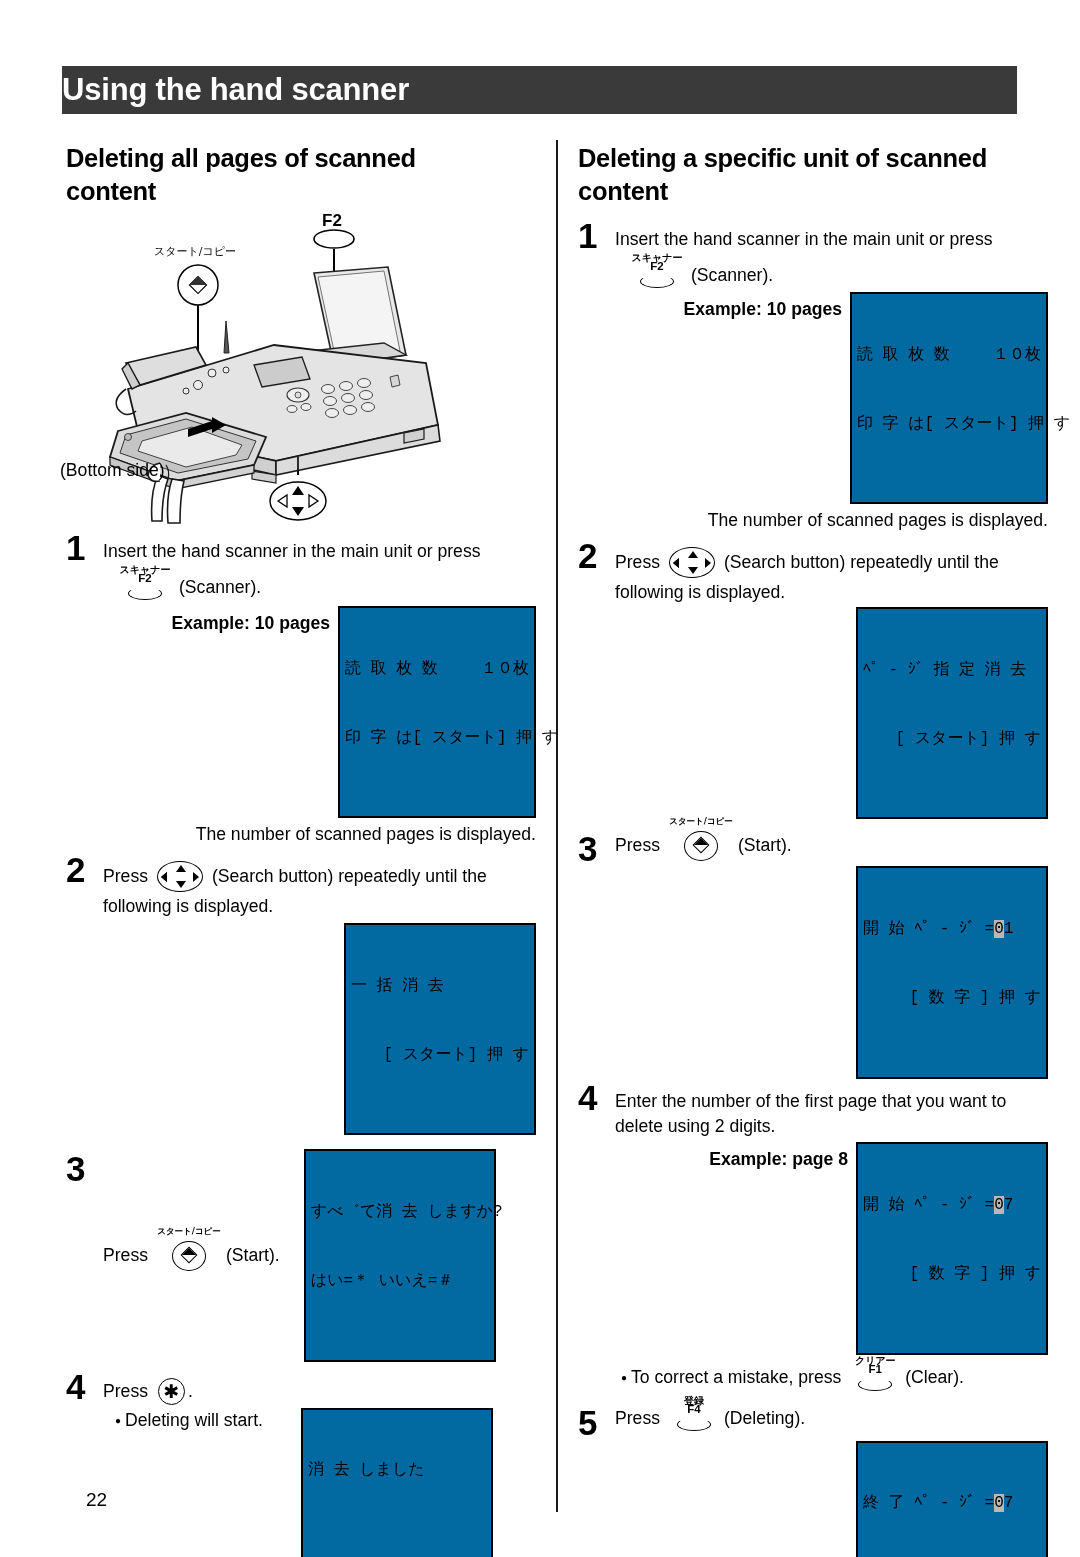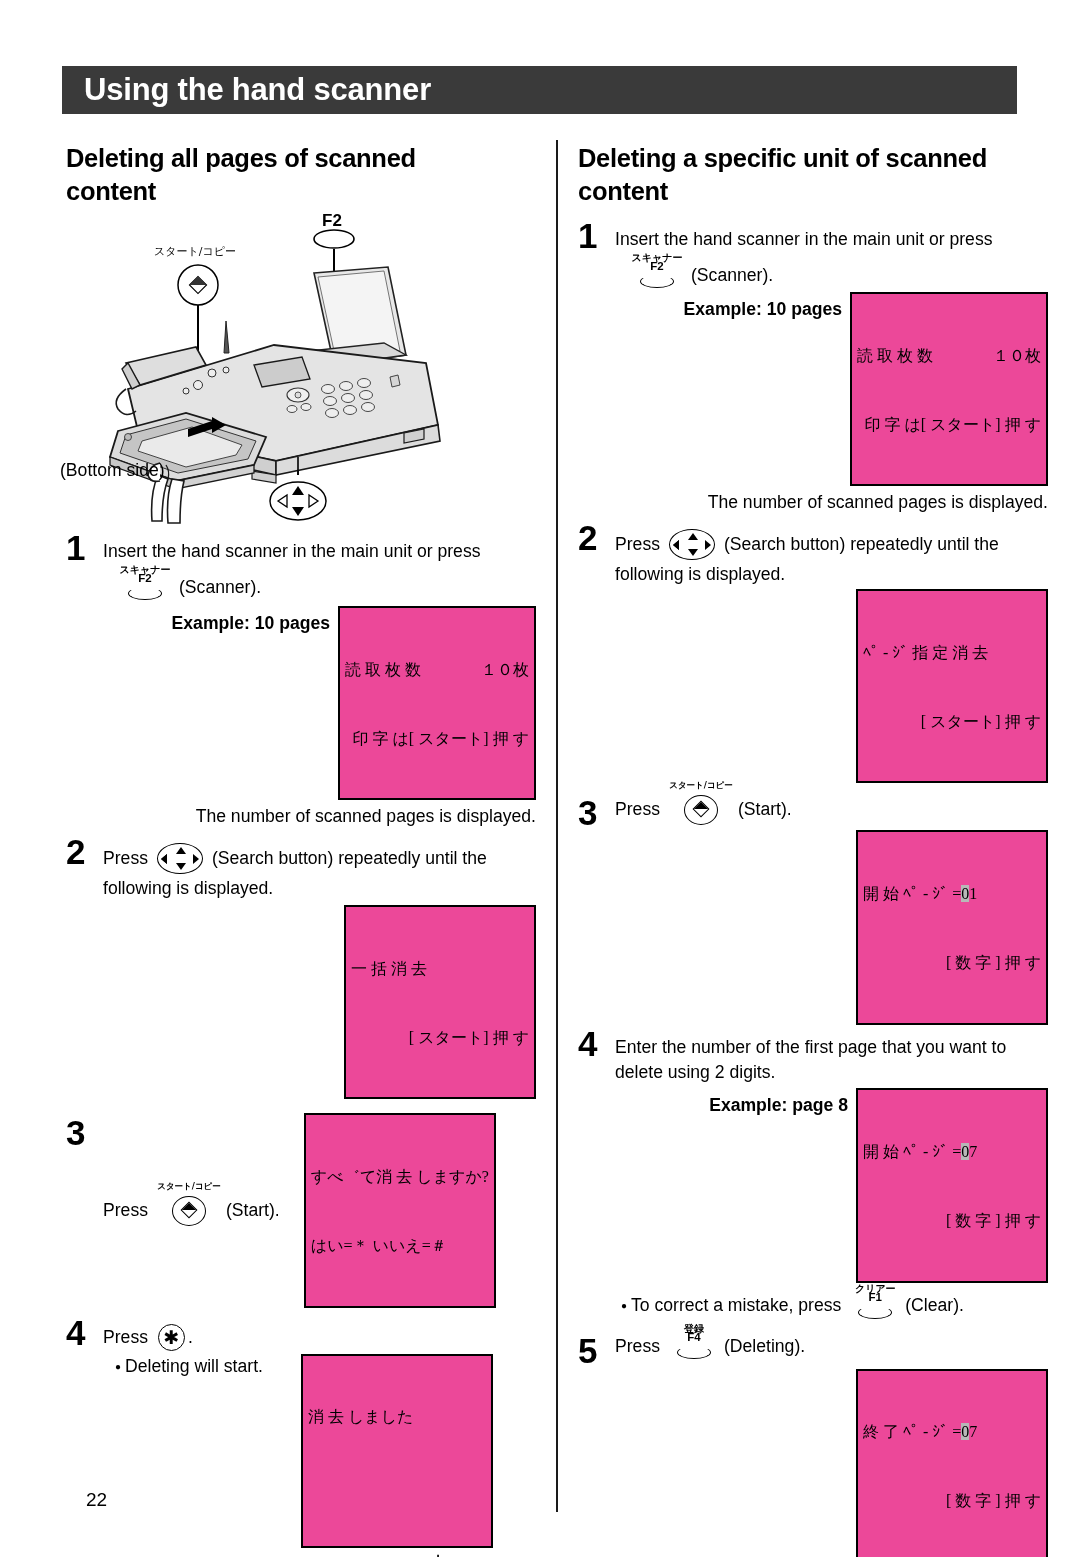--- a/index.html
+++ b/index.html
@@ -16,21 +16,20 @@
   .banner {
     position: absolute; left: 62px; top: 66px;
     width: 955px; height: 48px;
     background: #3a3a3a;
     display: flex; align-items: center;
   }
   .banner-title {
     color: #ffffff;
     font-size: 31px; font-weight: bold;
     letter-spacing: -0.2px;
-    padding-left: 22px;
     white-space: nowrap;
   }
 
   
   .divider {
     position: absolute; left: 556px; top: 140px;
     width: 2px; height: 1372px; background: #1a1a1a;
   }
 
   
@@ -51,23 +50,23 @@
     font-family: "Liberation Sans", sans-serif;
   }
   .steptext { font-size: 17.6px; line-height: 1.42; }
   .bullet { font-size: 17.6px; line-height: 1.4; padding-left: 12px; }
   .bullet::before { content: "\25CF"; font-size: 10px; vertical-align: 2px; margin-right: 4px; }
 
   
   .lcd {
     display: inline-block;
     border: 2px solid #000;
-    background: #ec4899;
-    padding: 3px 5px 2px 5px;
-    font-family: Liberation Serif, serif;
+    background: #0369a1;
+    padding: 3px 5px 20px 5px;
+    font-family: Liberation Mono, monospace;
     font-size: 16px;
     line-height: 1.45;
     white-space: pre;
     vertical-align: middle;
   }
   .lcd .row { display: block; height: 23px; }
   .lcd.w-big { width: 198px; }
   .lcd.w-med { width: 192px; }
   .hl { background: #b8b8b8; }
 

